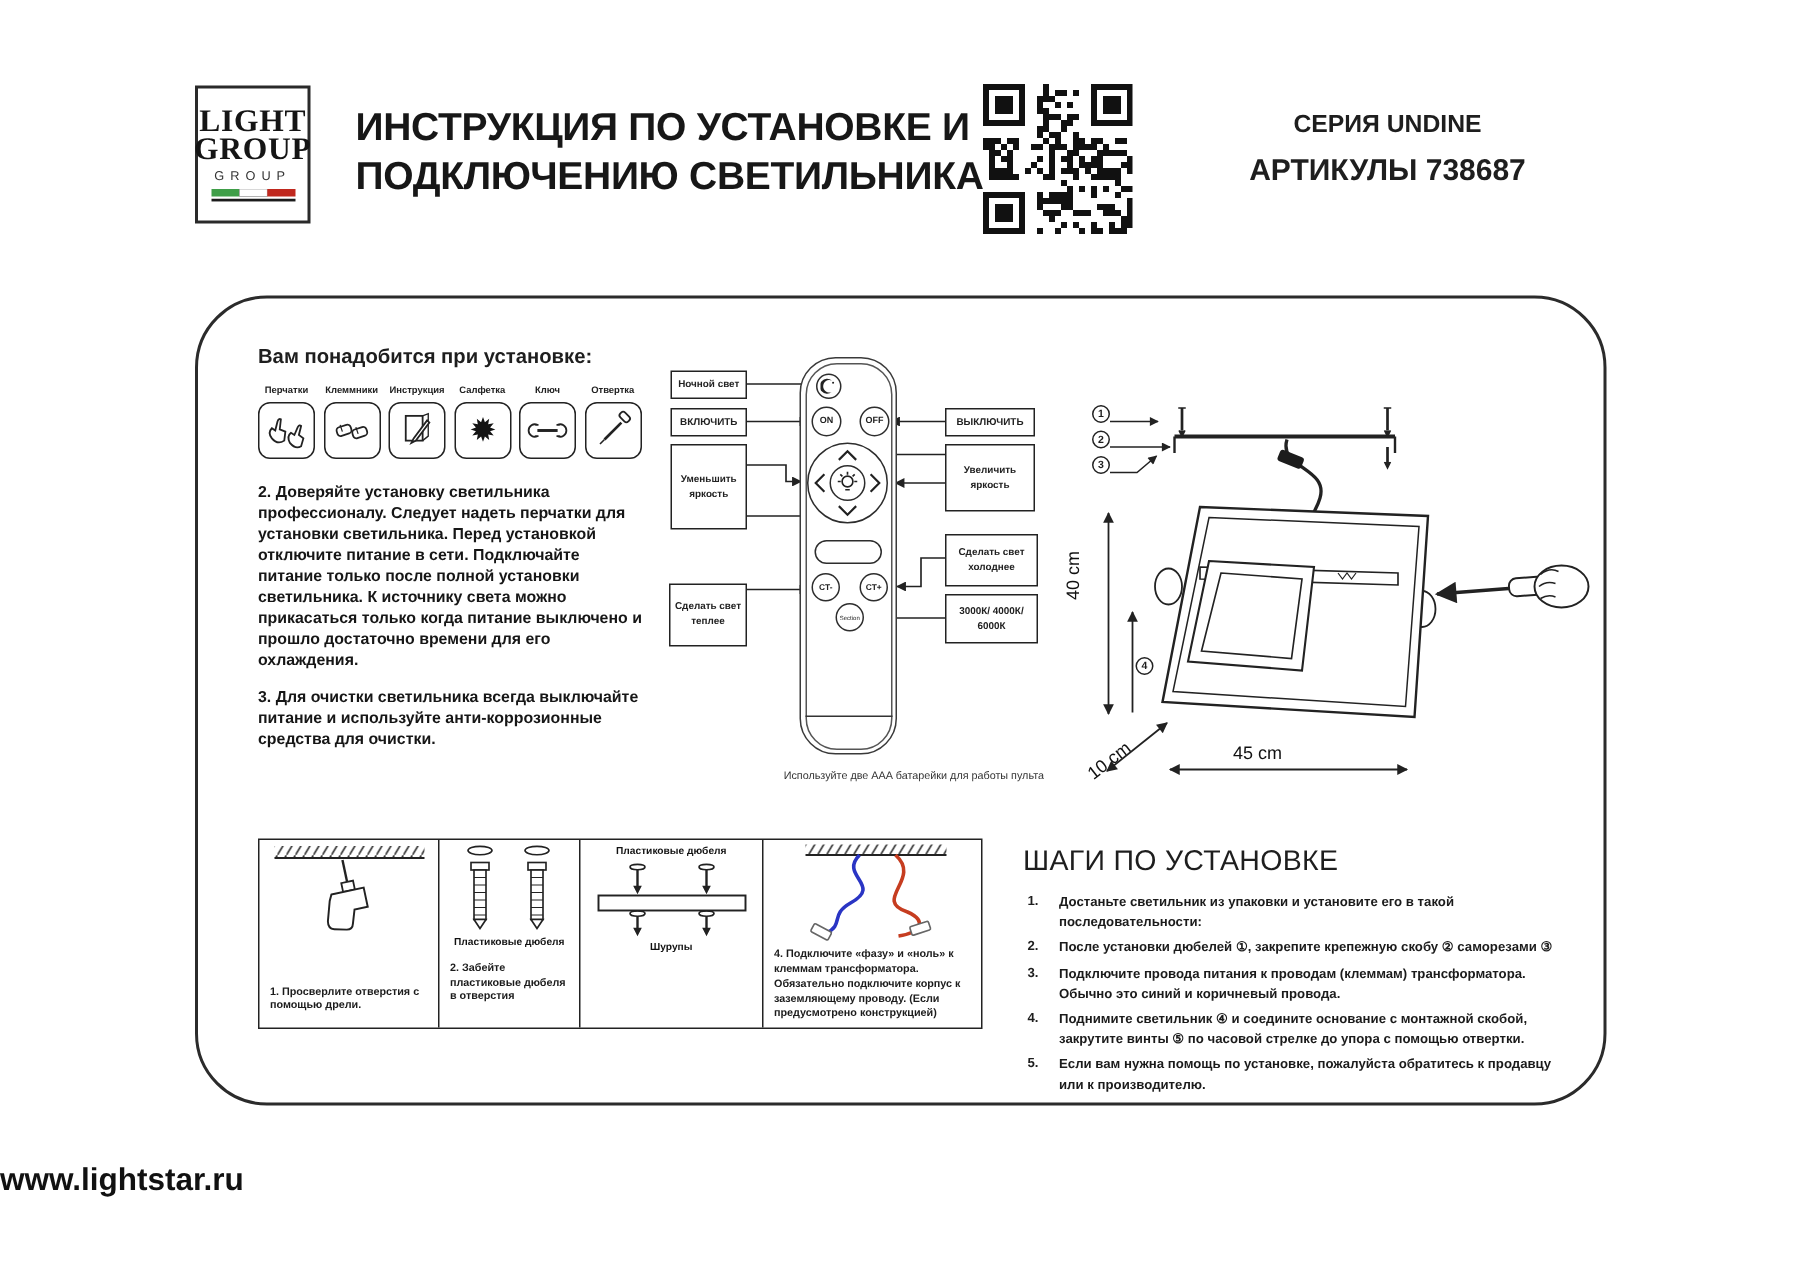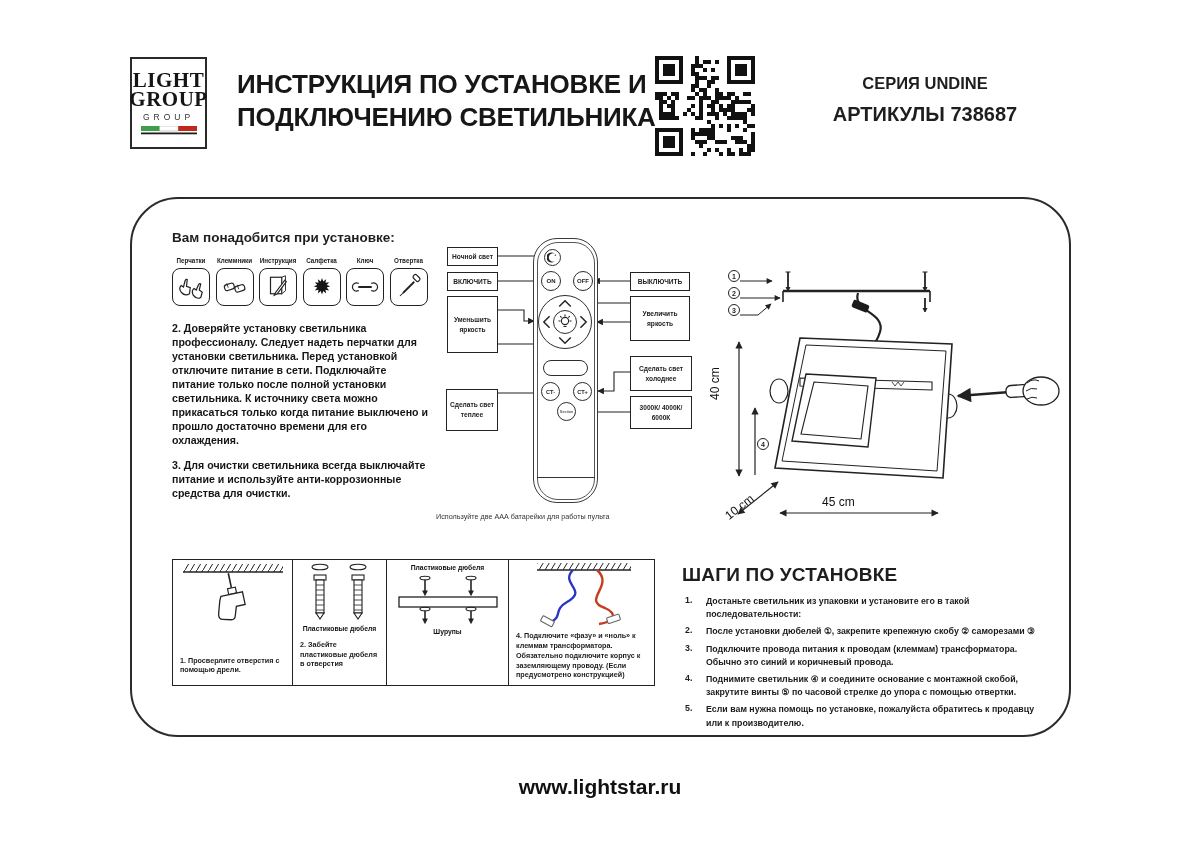--- a/index.html
+++ b/index.html
@@ -23,38 +23,38 @@
   .tools-row{left:172px;top:268px;width:256px;display:flex;gap:5.5px}
   .tool-wrap{position:relative}
   .para{left:172px;top:322px;width:256px;font-size:10.6px;font-weight:600;line-height:1.32;color:#161616}
   .para p{margin-bottom:11px}
   
   .lblbox{border:1.2px solid #222;background:#fff;display:flex;align-items:center;justify-content:center;text-align:center;font-size:6.6px;line-height:1.45;font-weight:600;color:#222;padding:1px}
   .remote-body{left:533px;top:238px;width:65px;height:265px;border:1.6px solid #3a3a3a;border-radius:24px;background:#fff}
   .remote-inner{position:absolute;left:2.5px;top:2.5px;right:2.5px;bottom:2.5px;border:1px solid #555;border-radius:21px}
   .rbtn{border:1.3px solid #2d2d2d;border-radius:50%;background:#fff;display:flex;align-items:center;justify-content:center;font-weight:700;color:#222}
   .batt-line{left:537px;top:477px;width:58px;border-top:1.5px solid #333}
-  .batt-note{left:436px;top:512px;width:260px;text-align:left;font-size:7.2px;color:#333}
+  .batt-note{left:436px;top:512px;width:260px;text-align:right;font-size:7.2px;color:#333}
   
   .callout{border:1px solid #222;border-radius:50%;width:12px;height:12px;display:flex;align-items:center;justify-content:center;font-size:7px;font-weight:700;background:#fff}
   .dim{font-size:12px;color:#111;white-space:nowrap}
   
   .panels{left:172px;top:559px;width:483px;height:127px;border:1.4px solid #222;display:flex;background:#fff}
   .panel{position:relative;height:100%}
   .panel.b{border-right:1.3px solid #222}
   .p-cap{position:absolute;left:7px;right:4px;font-size:7.2px;line-height:1.35;font-weight:600;color:#1c1c1c}
   .p-lbl{position:absolute;text-align:center;font-size:6.8px;font-weight:700;color:#111}
   
-  .steps-heading{left:682px;top:564px;width:360px;font-size:19px;font-weight:700;letter-spacing:.2px}
+  .steps-heading{left:682px;top:564px;width:360px;font-size:19px;font-weight:400;letter-spacing:.2px}
   .steps-list{left:682px;top:595px;width:362px}
   .step{display:flex;margin-bottom:4px}
   .step-num{width:24px;flex:0 0 24px;font-size:8.8px;font-weight:700;padding-left:3px}
   .step-text{flex:1;font-size:8.8px;line-height:1.5;font-weight:600;color:#1b1b1b}
   
-  .footer{left:0;top:775px;width:1200px;text-align:center;font-size:21px;font-weight:700;color:#111}
+  .footer{left:0;top:775px;width:1200px;font-size:21px;font-weight:700;color:#111}
   svg{display:block}
 </style>
 </head>
 <body>
 
 <div class="abs logo-box">
   <div class="logo-word">LIGHT</div>
   <div class="logo-word">GROUP</div>
   <div class="logo-group">GROUP</div>
   <svg class="logo-flag" width="58" height="9" viewBox="0 0 58 9">

